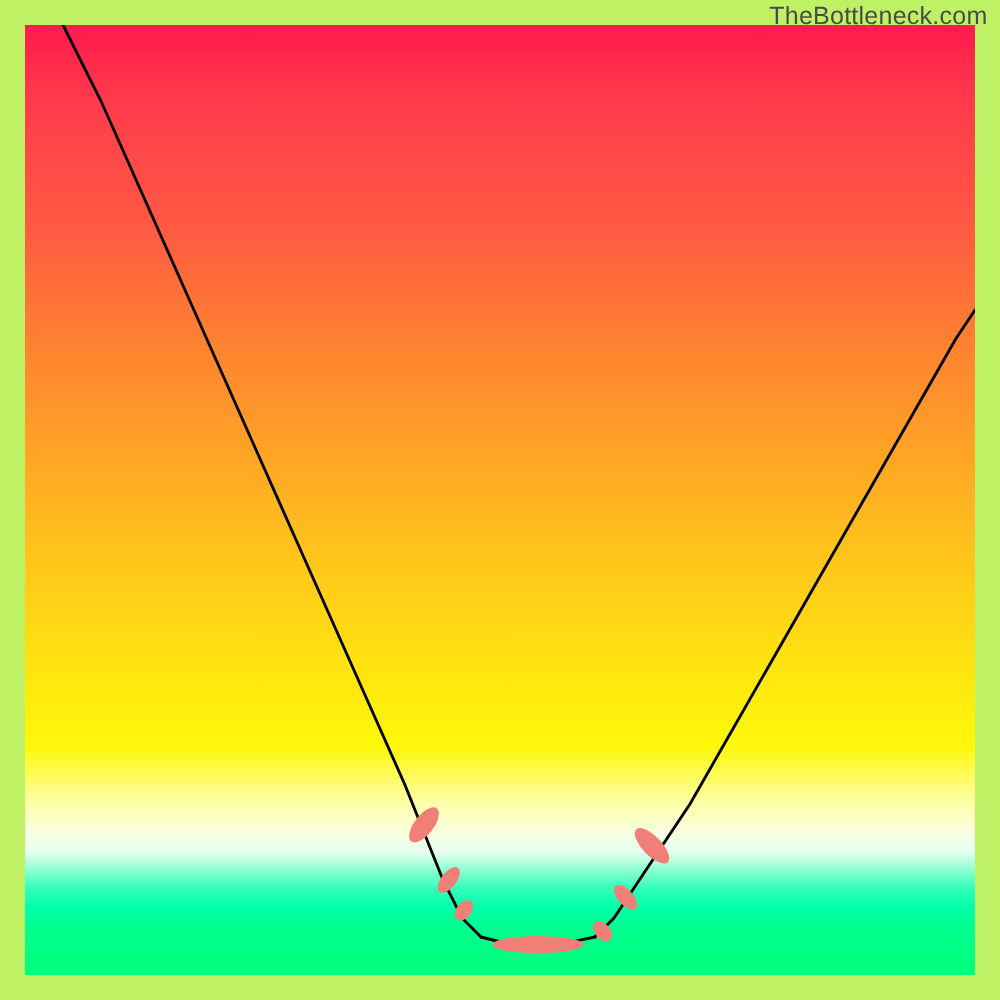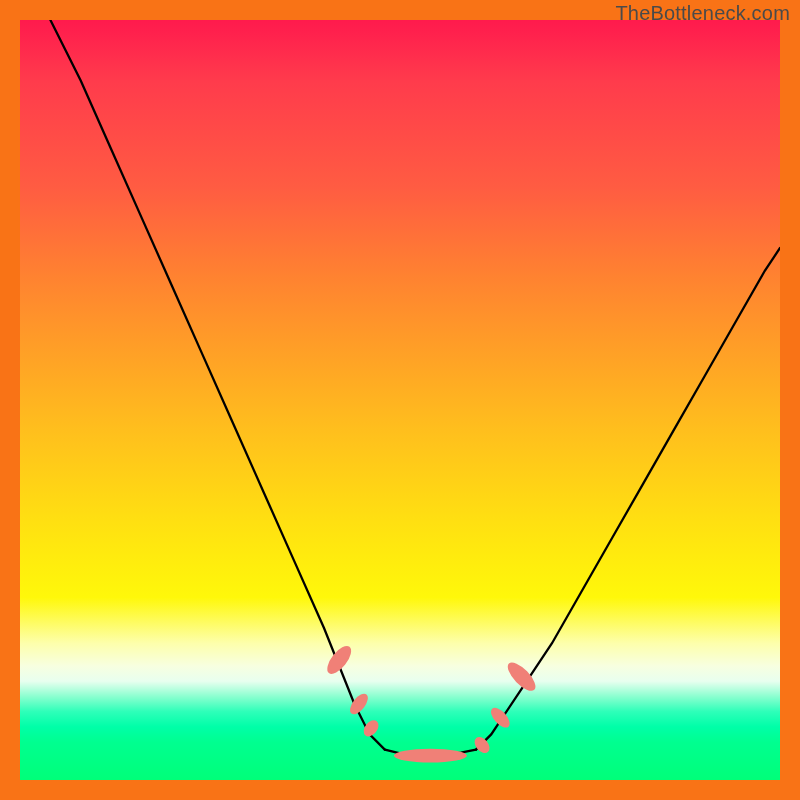--- a/index.html
+++ b/index.html
@@ -8,21 +8,21 @@
     width: 800px;
     height: 800px;
     overflow: hidden;
     font-family: Arial, sans-serif;
     background: #000;
   }
   .frame {
     position: relative;
     width: 800px;
     height: 800px;
-    background: #f97316;
+    background: #bef264;
   }
   .plot-area {
     position: absolute;
     left: 20px;
     top: 20px;
     width: 760px;
     height: 760px;
     background: linear-gradient(to bottom,
       #ff1a4d 0%,
       #ff3b4c 8%,

